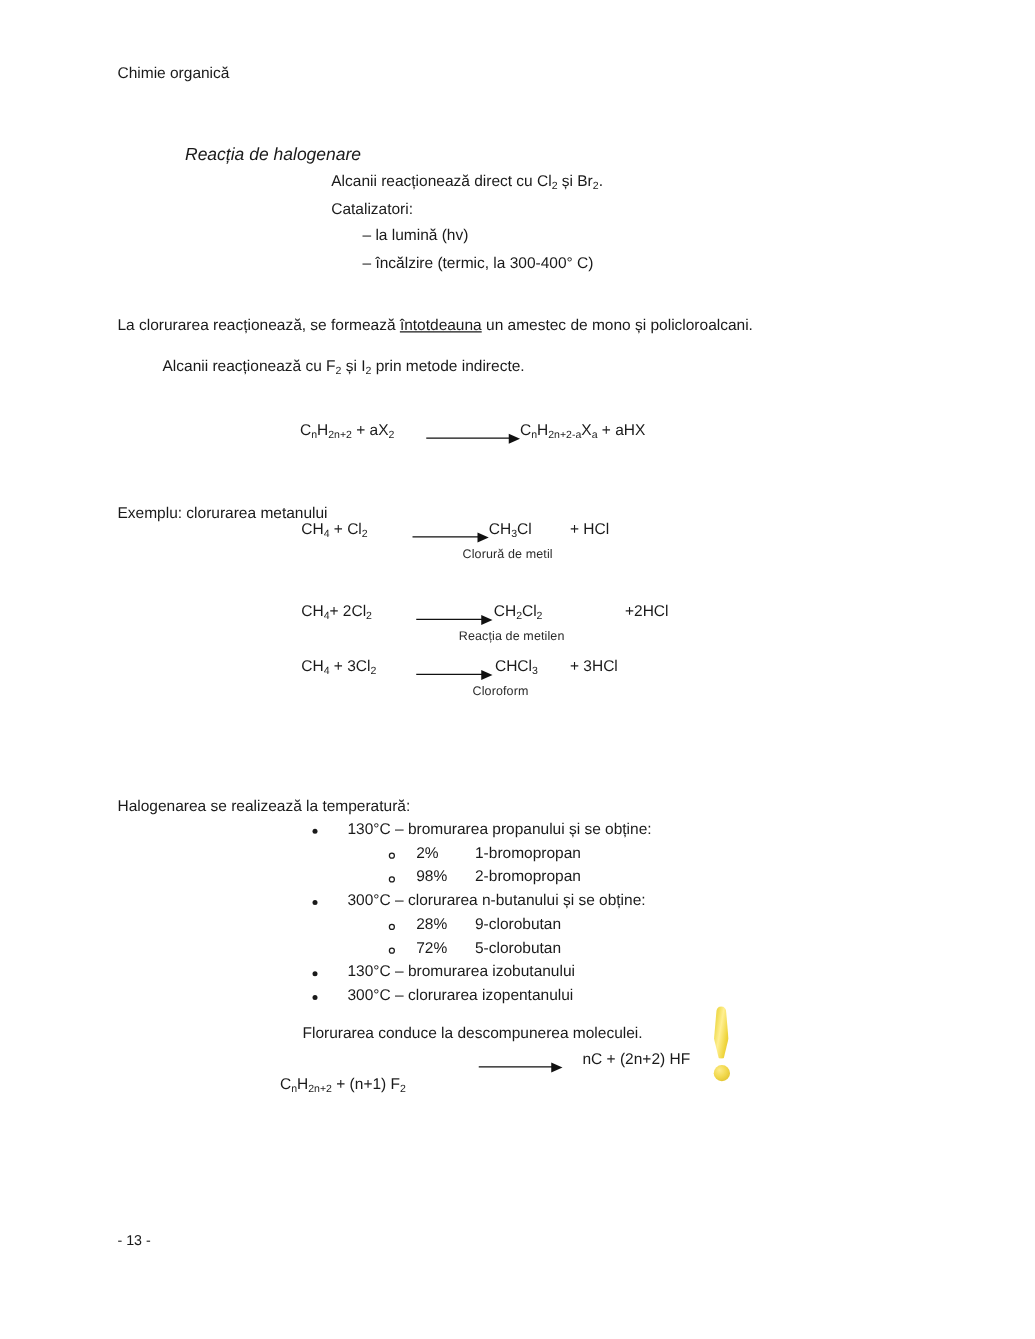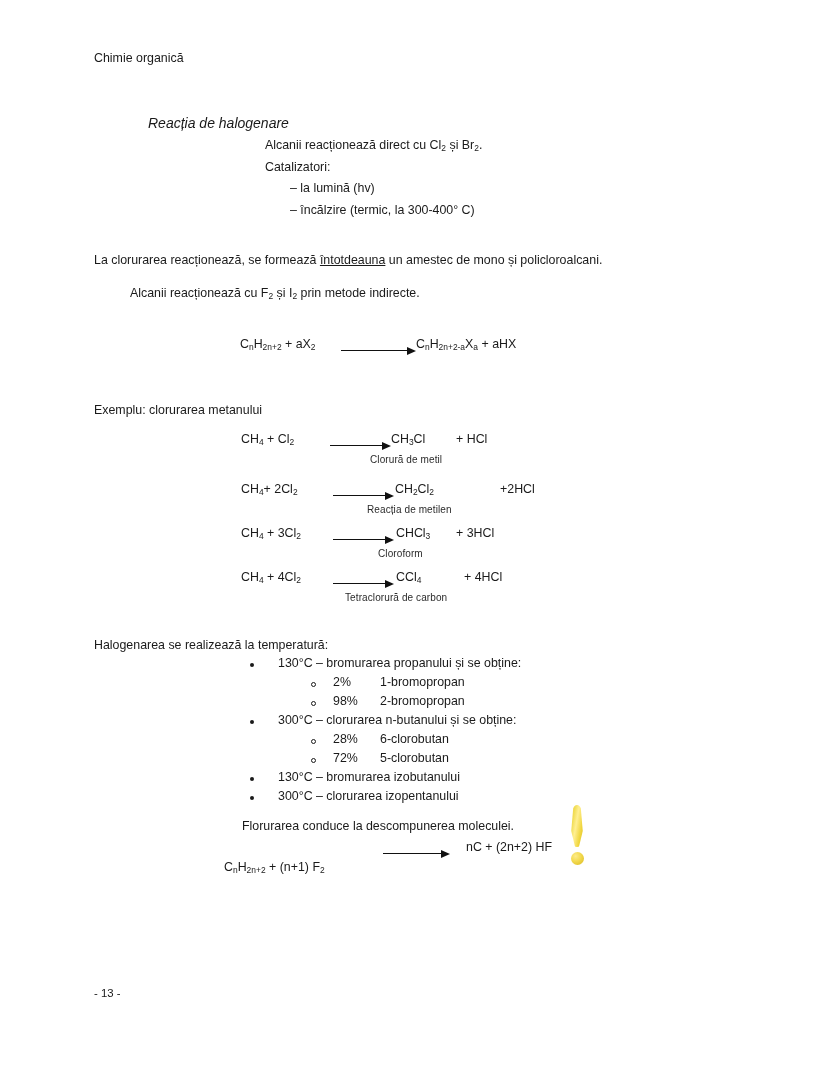--- a/index.html
+++ b/index.html
@@ -136,21 +136,21 @@
     <div class="lhs" style="left:240px;"><span>C</span><sub>n</sub><span>H</span><sub>2n+2</sub><span> + aX</span><sub>2</sub></div>
     <div class="arrow" style="left:341px; width:76px;">
       <div class="shaft" style="width:67px;"></div>
       <div class="head" style="left:66px;"></div>
     </div>
     <div class="rhs" style="left:416px;"><span>C</span><sub>n</sub><span>H</span><sub>2n+2-a</sub><span>X</span><sub>a</sub><span> + aHX</span></div>
   </div>
 
   <div class="abs body-text" style="left:94px; top:402px;">Exemplu: clorurarea metanului</div>
 
-  <div class="rxn" style="left:0; top:432px; width:764px;">
+  <div class="rxn" style="left:0; top:416px; width:764px;">
     <div class="lhs" style="left:241px;"><span>CH</span><sub>4</sub><span> + Cl</span><sub>2</sub></div>
     <div class="arrow" style="left:330px; width:62px;">
       <div class="shaft" style="width:53px;"></div>
       <div class="head" style="left:52px;"></div>
     </div>
     <div class="rhs" style="left:391px;"><span>CH</span><sub>3</sub><span>Cl</span></div>
     <div class="tail" style="left:456px;">+ HCl</div>
     <div class="abs caption" style="left:370px; top:22px;">Clorură de metil</div>
   </div>
 
@@ -169,30 +169,20 @@
     <div class="lhs" style="left:241px;"><span>CH</span><sub>4</sub><span> + 3Cl</span><sub>2</sub></div>
     <div class="arrow" style="left:333px; width:62px;">
       <div class="shaft" style="width:53px;"></div>
       <div class="head" style="left:52px;"></div>
     </div>
     <div class="rhs" style="left:396px;"><span>CHCl</span><sub>3</sub></div>
     <div class="tail" style="left:456px;">+ 3HCl</div>
     <div class="abs caption" style="left:378px; top:22px;">Cloroform</div>
   </div>
 
-  <div class="rxn" style="left:0; top:570px; width:828px;">
-    <div class="lhs" style="left:241px;"><span>CH</span><sub>4</sub><span> + 4Cl</span><sub>2</sub></div>
-    <div class="arrow" style="left:333px; width:62px;">
-      <div class="shaft" style="width:53px;"></div>
-      <div class="head" style="left:52px;"></div>
-    </div>
-    <div class="rhs" style="left:396px;"><span>CCl</span><sub>4</sub></div>
-    <div class="tail" style="left:464px;">+ 4HCl</div>
-    <div class="abs caption" style="left:345px; top:22px;">Tetraclorură de carbon</div>
-  </div>
 
   <div class="abs body-text" style="left:94px; top:637px;">Halogenarea se realizează la temperatură:</div>
 
   <div class="li" style="left:0; top:656px; width:828px;">
     <div class="bullet-disc" style="left:250px;"></div>
     <div class="abs" style="left:278px; top:0; font-size:12.4px;">130°C – bromurarea propanului și se obține:</div>
   </div>
 
   <div class="li" style="left:0; top:675px; width:828px;">
     <div class="bullet-circle" style="left:311px;"></div>
@@ -207,21 +197,21 @@
   </div>
 
   <div class="li" style="left:0; top:713px; width:828px;">
     <div class="bullet-disc" style="left:250px;"></div>
     <div class="abs" style="left:278px; top:0; font-size:12.4px;">300°C – clorurarea n-butanului și se obține:</div>
   </div>
 
   <div class="li" style="left:0; top:732px; width:828px;">
     <div class="bullet-circle" style="left:311px;"></div>
     <div class="abs" style="left:333px; top:0; font-size:12.4px;">28%</div>
-    <div class="abs" style="left:380px; top:0; font-size:12.4px;">6-clorobutan</div>
+    <div class="abs" style="left:380px; top:0; font-size:12.4px;">9-clorobutan</div>
   </div>
 
   <div class="li" style="left:0; top:751px; width:828px;">
     <div class="bullet-circle" style="left:311px;"></div>
     <div class="abs" style="left:333px; top:0; font-size:12.4px;">72%</div>
     <div class="abs" style="left:380px; top:0; font-size:12.4px;">5-clorobutan</div>
   </div>
 
   <div class="li" style="left:0; top:770px; width:828px;">
     <div class="bullet-disc" style="left:250px;"></div>

